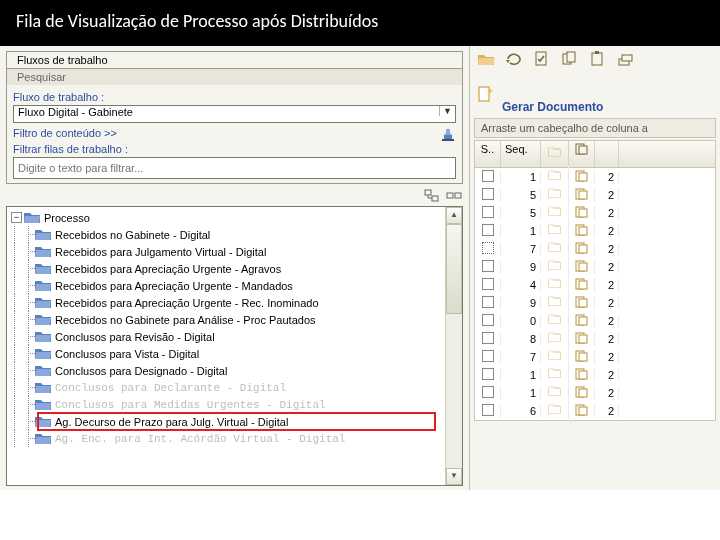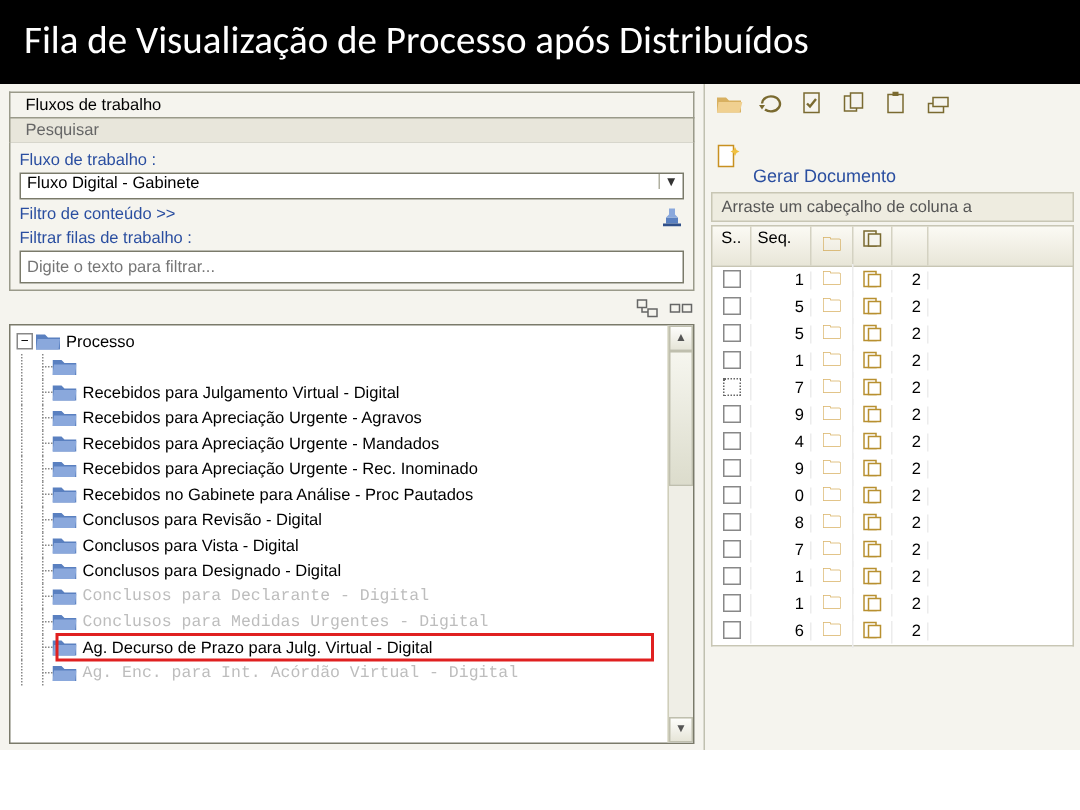--- a/index.html
+++ b/index.html
@@ -9,21 +9,21 @@
     font-size: 11px;
     background: #fff;
     width: 720px;
     height: 540px;
     overflow: hidden;
   }
   .title-bar {
     background: #000;
     color: #fff;
     font-family: Calibri, Arial, sans-serif;
-    font-size: 26px;
+    font-size: 18px;
     padding: 10px 16px 14px 16px;
   }
   .main-area {
     display: flex;
     position: relative;
   }
   .left-pane {
     width: 470px;
     background: #f5f4ee;
     border-right: 1px solid #c0c0b0;
@@ -229,21 +229,21 @@
     gap: 6px;
     padding: 2px 2px 4px 2px;
   }
   .gerar-row .big-icon {
     width: 20px; height: 18px;
     color: #c89020;
   }
   .gerar-row .txt {
     color: #2a4ea0;
     font-size: 12px;
-    font-weight: normal;
+    font-weight: bold;
     cursor: pointer;
     margin-top: 26px;
   }
   .group-hint {
     background: #eeece0;
     border: 1px solid #c8c6b4;
     padding: 3px 6px;
     font-size: 11px;
     color: #555;
     white-space: nowrap;
@@ -347,20 +347,21 @@
               </svg></span>
             <span>Processo</span>
           </div>
           <div class="tree-row">
             <span class="connector"></span>
             <span class="connector tee"></span>
             <span class="folder-icon"><svg width="16" height="13" viewBox="0 0 16 13">
                 <path fill="#5a80c0" d="M0 2h6l2 2h8v8H0z"></path>
                 <path fill="#8aa8dc" d="M1 5h15l-1 7H0z"></path>
               </svg></span>
+            <span class="">Recebidos no Gabinete - Digital</span>
           </div>
           <div class="tree-row">
             <span class="connector"></span>
             <span class="connector tee"></span>
             <span class="folder-icon"><svg width="16" height="13" viewBox="0 0 16 13">
                 <path fill="#5a80c0" d="M0 2h6l2 2h8v8H0z"></path>
                 <path fill="#8aa8dc" d="M1 5h15l-1 7H0z"></path>
               </svg></span>
             <span class="">Recebidos para Julgamento Virtual - Digital</span>
           </div>

